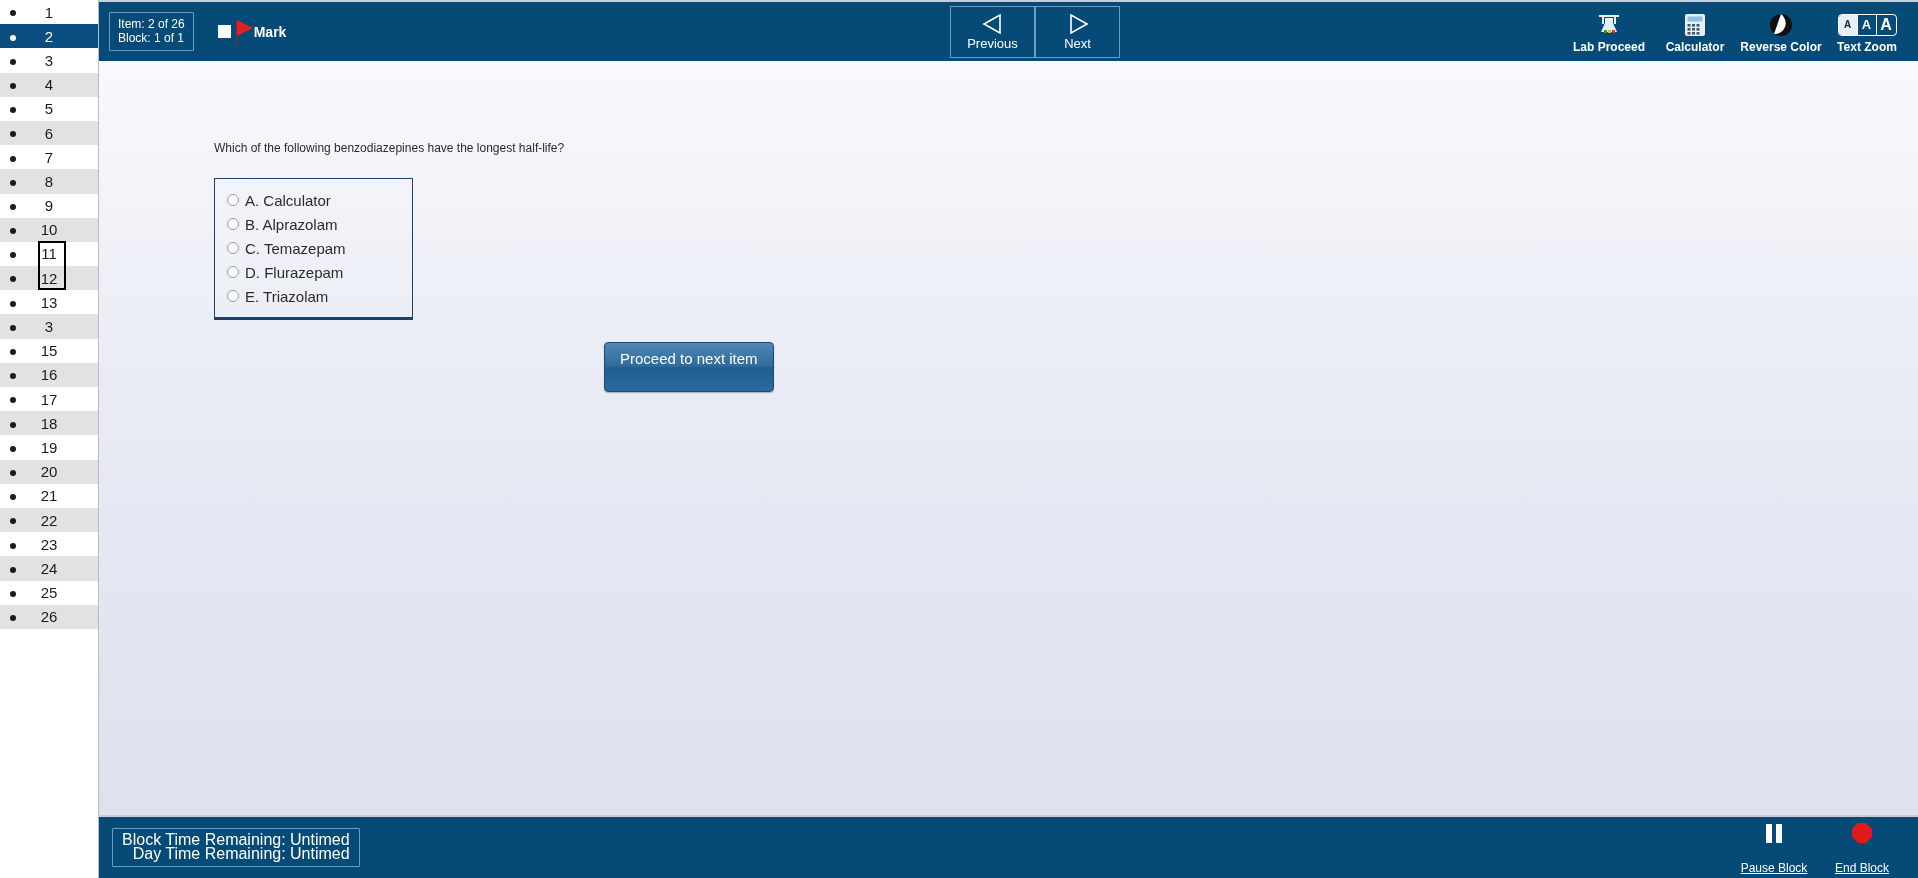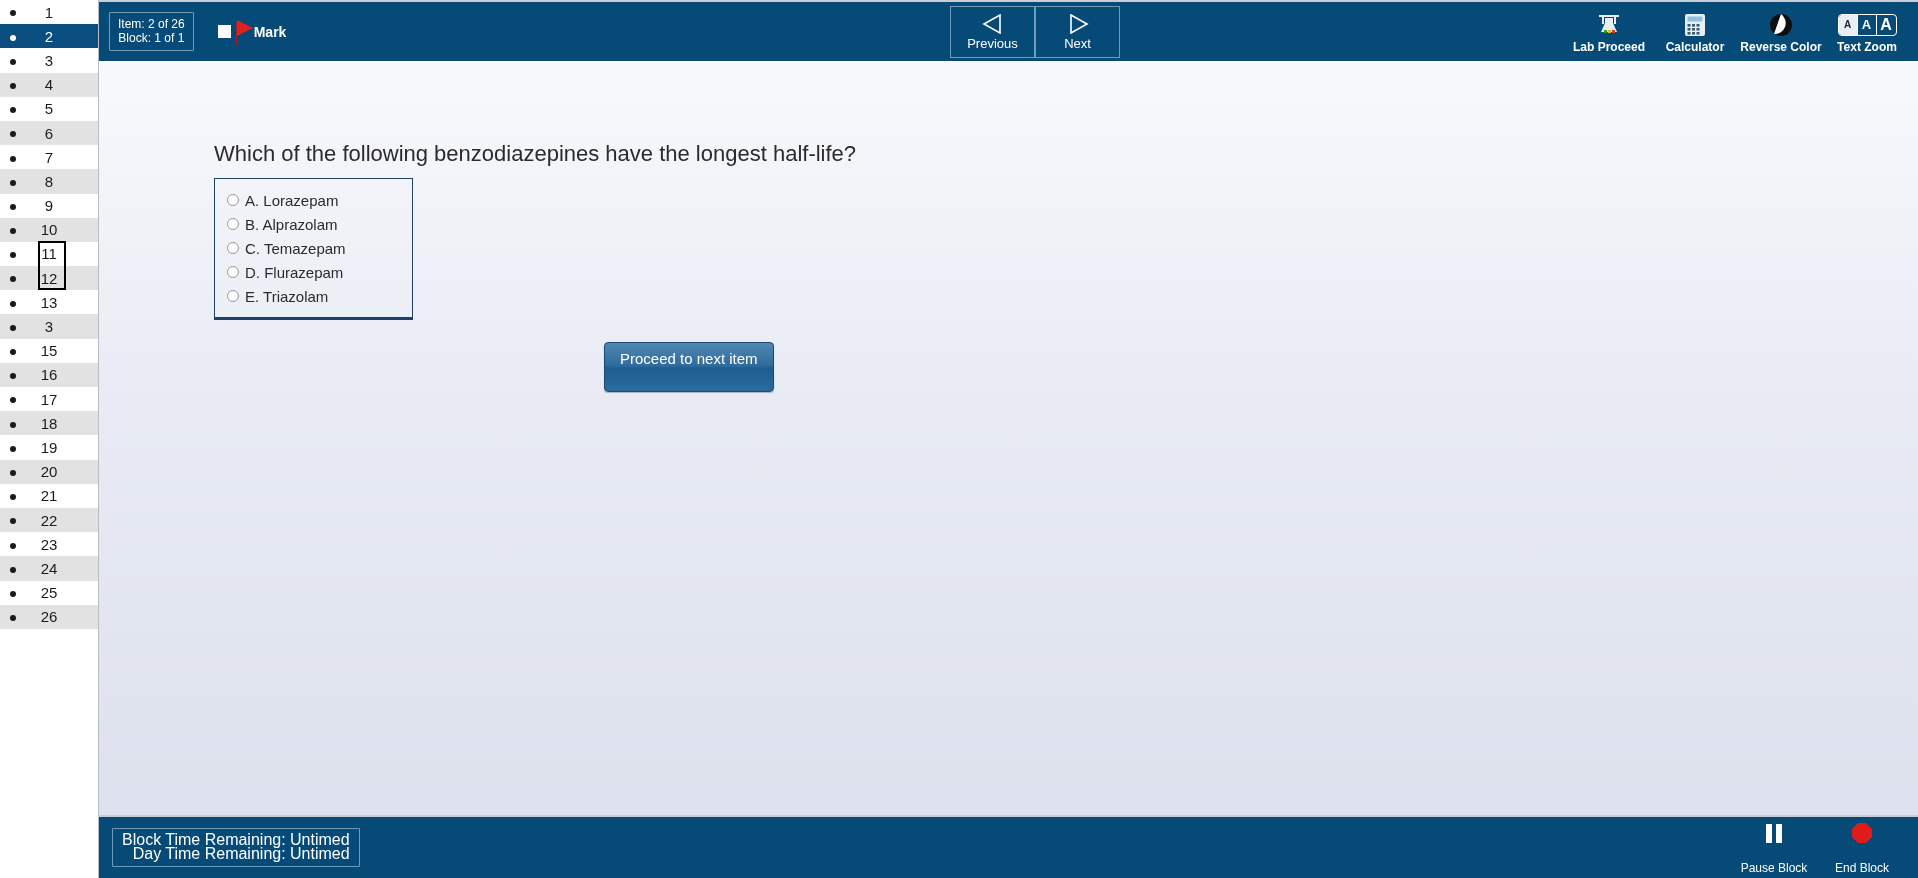--- a/index.html
+++ b/index.html
@@ -92,21 +92,21 @@
     position: relative;
     flex: 0 0 61px;
   }
   #item-info {
     margin-left: 10px;
     border: 1px solid #6f9cbc;
     padding: 4px 8px 5px 8px;
     color: #ffffff;
     font-size: 12px;
     line-height: 14px;
-    text-align: center;
+    text-align: left;
     border-radius: 1px;
   }
   #mark-group {
     display: flex;
     align-items: center;
     margin-left: 24px;
     position: relative;
   }
   #mark-checkbox {
     width: 13px;
@@ -218,21 +218,21 @@
   #content {
     flex: 1;
     background: linear-gradient(to bottom, #f8f9fc 0%, #e8ebf4 45%, #dde1ed 100%);
     position: relative;
     overflow: hidden;
   }
   #question-text {
     position: absolute;
     left: 115px;
     top: 80px;
-    font-size: 22px;
+    font-size: 12px;
     color: #2b2b2b;
   }
   #options-box {
     position: absolute;
     left: 115px;
     top: 117px;
     width: 199px;
     border: 1px solid #1d4266;
     border-bottom: 3px solid #1d4266;
     background: transparent;
@@ -304,20 +304,21 @@
   .ftool {
     width: 76px;
     display: flex;
     flex-direction: column;
     align-items: center;
     justify-content: center;
     color: #ffffff;
     font-size: 12px;
     cursor: pointer;
     gap: 17px;
+    text-decoration: underline;
   }
   .ftool-ico { height: 22px; display: flex; align-items: center; justify-content: center; }
   .pause-bars { display: flex; gap: 4px; }
   .pause-bars i { display: block; width: 6px; height: 19px; background: #ffffff; }
   .stop-oct {
     width: 20px; height: 20px; background: #e11b1b;
     clip-path: polygon(30% 0%, 70% 0%, 100% 30%, 100% 70%, 70% 100%, 30% 100%, 0% 70%, 0% 30%);
   }
 </style>
 </head>
@@ -534,21 +535,21 @@
       </div>
     </div>
 
     <div id="content">
 
       <div id="question-text">Which of the following benzodiazepines have the longest half-life?</div>
 
       <div id="options-box">
           <div class="option-row">
             <span class="radio"></span>
-            <span class="option-label">A. Lorazepam</span>
+            <span class="option-label">A. Calculator</span>
           </div>
           <div class="option-row">
             <span class="radio"></span>
             <span class="option-label">B. Alprazolam</span>
           </div>
           <div class="option-row">
             <span class="radio"></span>
             <span class="option-label">C. Temazepam</span>
           </div>
           <div class="option-row">

